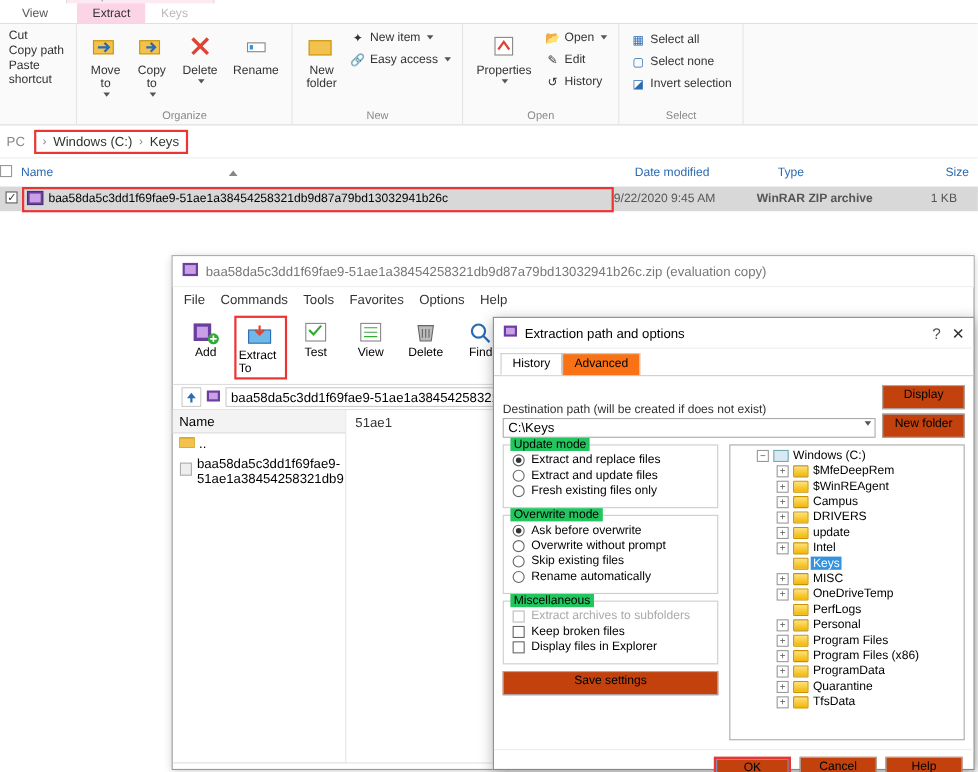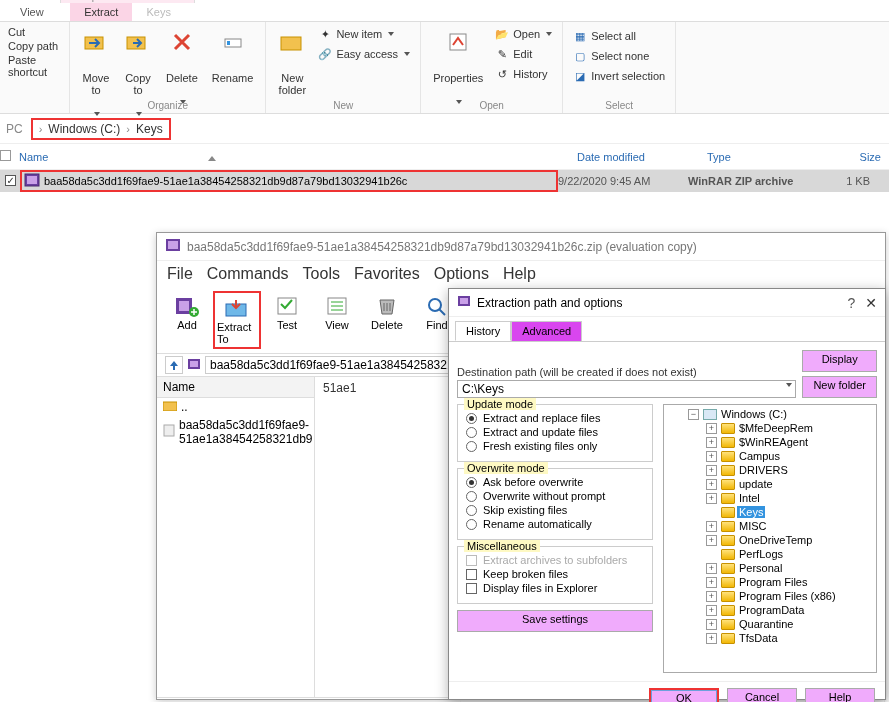--- a/index.html
+++ b/index.html
@@ -11,21 +11,21 @@
 .ribbon-tabs .tab.active { background: #fbd5e6; color: #333; }
 .ribbon-tabs .group-label { padding: 1px 10px; font-size: 10px; color: #888; border: 1px solid #ddd; border-bottom: none; }
 .ribbon-tabs .group-label.active { background: #fde9f2; }
 
 
 .ribbon { display: flex; height: 92px; border-bottom: 1px solid #ddd; background: #fafafa; }
 .ribbon-group { border-right: 1px solid #e5e5e5; padding: 4px 8px 2px 8px; display: flex; flex-direction: column; justify-content: space-between; }
 .ribbon-group-label { text-align: center; font-size: 10px; color: #888; padding-top: 2px; }
 .ribbon-row { display: flex; gap: 6px; align-items: flex-start; height: 72px; }
 .ribbon-col { display: flex; flex-direction: column; gap: 2px; font-size: 11px; color: #333; }
-.ribbon-btn { display: flex; flex-direction: column; align-items: center; gap: 16px; padding: 2px 4px; font-size: 11px; color: #333; cursor: default; }
+.ribbon-btn { display: flex; flex-direction: column; align-items: center; gap: 2px; padding: 2px 4px; font-size: 11px; color: #333; cursor: default; }
 .ribbon-btn .icn { width: 28px; height: 28px; display: flex; align-items: center; justify-content: center; }
 .ribbon-item { display: flex; align-items: center; gap: 4px; font-size: 11px; color: #333; padding: 1px 2px; }
 .ribbon-item .sicn { width: 14px; height: 14px; display: inline-flex; align-items: center; justify-content: center; }
 
 
 .breadcrumb-bar { display: flex; align-items: center; height: 30px; padding: 0 6px; border-bottom: 1px solid #eee; }
 .breadcrumb { display: flex; align-items: center; gap: 6px; padding: 2px 6px; border: 2px solid #e33; }
 .bc-sep { color: #888; }
 .bc-item { color: #333; font-size: 12px; }
 
@@ -42,21 +42,21 @@
 .filerow { display: flex; align-items: center; height: 22px; background: #d8d8d8; font-size: 11px; }
 .filerow .chk { width: 20px; text-align: center; }
 .filerow .name { flex: 0 0 538px; display: flex; align-items: center; gap: 4px; border: 2px solid #e33; padding: 1px 2px; }
 .filerow .date { flex: 0 0 130px; color: #555; }
 .filerow .type { flex: 0 0 130px; color: #555; font-weight: bold; }
 .filerow .size { flex: 0 0 60px; text-align: right; color: #555; padding-right: 8px; }
 
 
 .winrar { position: absolute; left: 156px; top: 232px; width: 730px; height: 468px; border: 1px solid #999; background: #fff; box-shadow: 0 2px 8px rgba(0,0,0,0.2); }
 .winrar-title { display: flex; align-items: center; gap: 6px; height: 28px; padding: 0 8px; background: #fff; border-bottom: 1px solid #eee; color: #777; font-size: 12px; }
-.winrar-menu { display: flex; gap: 14px; padding: 4px 10px; font-size: 16px; color: #333; }
+.winrar-menu { display: flex; gap: 14px; padding: 4px 10px; font-size: 12px; color: #333; }
 .winrar-toolbar { display: flex; gap: 2px; padding: 4px 6px; border-bottom: 1px solid #ddd; }
 .wtb-btn { display: flex; flex-direction: column; align-items: center; width: 48px; font-size: 11px; padding: 2px; }
 .wtb-btn.hi { border: 2px solid #e33; }
 .wtb-icn { width: 32px; height: 26px; display: flex; align-items: center; justify-content: center; }
 .winrar-path { display: flex; align-items: center; gap: 4px; padding: 2px 8px; border-bottom: 1px solid #ddd; font-size: 12px; }
 .winrar-path .upbtn { width:18px; height:18px; border:1px solid #ccc; display:flex; align-items:center; justify-content:center; }
 .winrar-path input { flex:1; border:1px solid #ccc; padding:1px 4px; font-size:12px; height:18px; }
 .winrar-content { display: flex; height: 320px; }
 .wr-left { width: 158px; border-right: 1px solid #ddd; }
 .wr-left-head { background: #f3f3f3; padding: 3px 6px; border-bottom: 1px solid #ddd; font-size: 12px; }
@@ -67,32 +67,32 @@
 .winrar-status .sbox { flex:1; border-right:1px solid #ddd; }
 
 
 .dlg { position: absolute; left: 448px; top: 288px; width: 438px; height: 412px; background: #fff; border: 1px solid #888; box-shadow: 0 3px 12px rgba(0,0,0,0.3); font-size: 11px; }
 .dlg-title { display:flex; align-items:center; justify-content:space-between; height:28px; padding:0 8px; border-bottom:1px solid #eee; font-size:12px; }
 .dlg-title .tt { display:flex; align-items:center; gap:6px; }
 .dlg-title .wc { display:flex; gap:10px; align-items:center; }
 .dlg-tabs { display:flex; padding: 4px 6px 0 6px; }
 .dlg-tab { padding: 3px 10px; border:1px solid #ccc; border-bottom:none; font-size:11px; background:#fff; }
 .dlg-tab.active { border-bottom: 1px solid #fff; }
-.dlg-tab.inactive { background:#d946ef; }
+.dlg-tab.inactive { background:#f97316; }
 .dlg-body { border-top:1px solid #ccc; padding: 8px; display:flex; flex-direction:column; gap:6px; height: 340px; }
 .dest-row { display:flex; gap:6px; align-items: flex-end; }
 .dest-left { flex:1; }
 .dest-label { font-size:11px; color:#333; margin-bottom:2px; }
 .dest-input { width:100%; border:1px solid #aaa; height:18px; padding:0 4px; font-size:12px; }
-.btn { border:1px solid #aaa; background:#f0abfc; padding:2px 10px; font-size:11px; height:22px; min-width:70px; text-align:center; }
+.btn { border:1px solid #aaa; background:#c2410c; padding:2px 10px; font-size:11px; height:22px; min-width:70px; text-align:center; }
 .dest-btns { display:flex; flex-direction:column; gap:4px; }
 .opts-row { display:flex; gap:10px; flex:1; min-height:0; }
 .opts-col { flex: 0 0 196px; display:flex; flex-direction:column; gap:6px; }
 .grpbox { border:1px solid #ccc; padding: 6px 8px 8px 8px; position:relative; }
-.grpbox-title { position:absolute; top:-7px; left:6px; background:#fef9c3; padding:0 3px; font-size:11px; }
+.grpbox-title { position:absolute; top:-7px; left:6px; background:#22c55e; padding:0 3px; font-size:11px; }
 .radio-row, .check-row { display:flex; align-items:center; gap:6px; font-size:11px; padding:1px 0; }
 .radio { width:11px; height:11px; border:1px solid #666; border-radius:50%; display:inline-flex; align-items:center; justify-content:center; }
 .radio.sel::after { content:""; width:5px; height:5px; background:#333; border-radius:50%; }
 .checkbox { width:11px; height:11px; border:1px solid #666; display:inline-block; }
 .tree { flex:1; border:1px solid #aaa; overflow:auto; font-size:11px; padding:2px; }
 .tree .trow { display:flex; align-items:center; gap:2px; padding:1px 0; white-space:nowrap; }
 .tree .exp { width:11px; height:11px; border:1px solid #999; font-size:9px; line-height:9px; text-align:center; color:#555; margin-right:2px; }
 .tree .fldr { width:14px; height:11px; background: linear-gradient(#ffe27a,#f2b705); border:1px solid #c79100; border-radius:1px; }
 .tree .drv { width:14px; height:11px; background:#d9e8f5; border:1px solid #7aa; }
 .tree .lbl { padding: 0 2px; }

